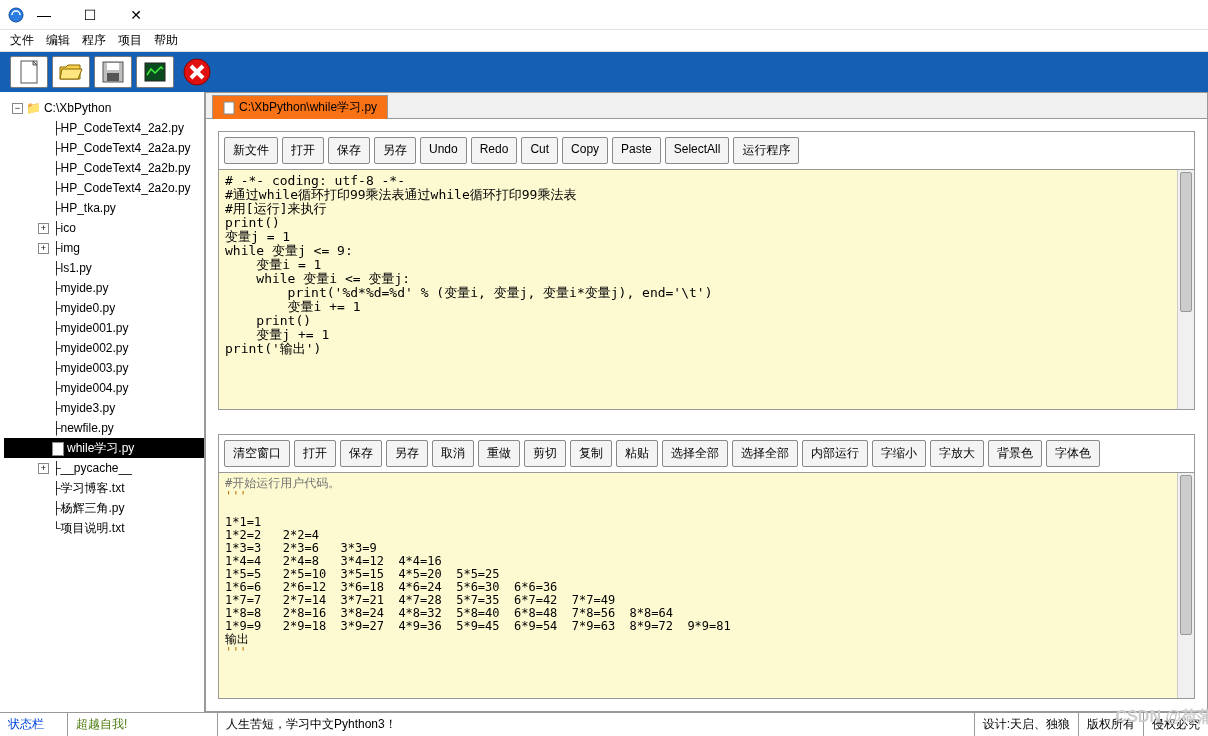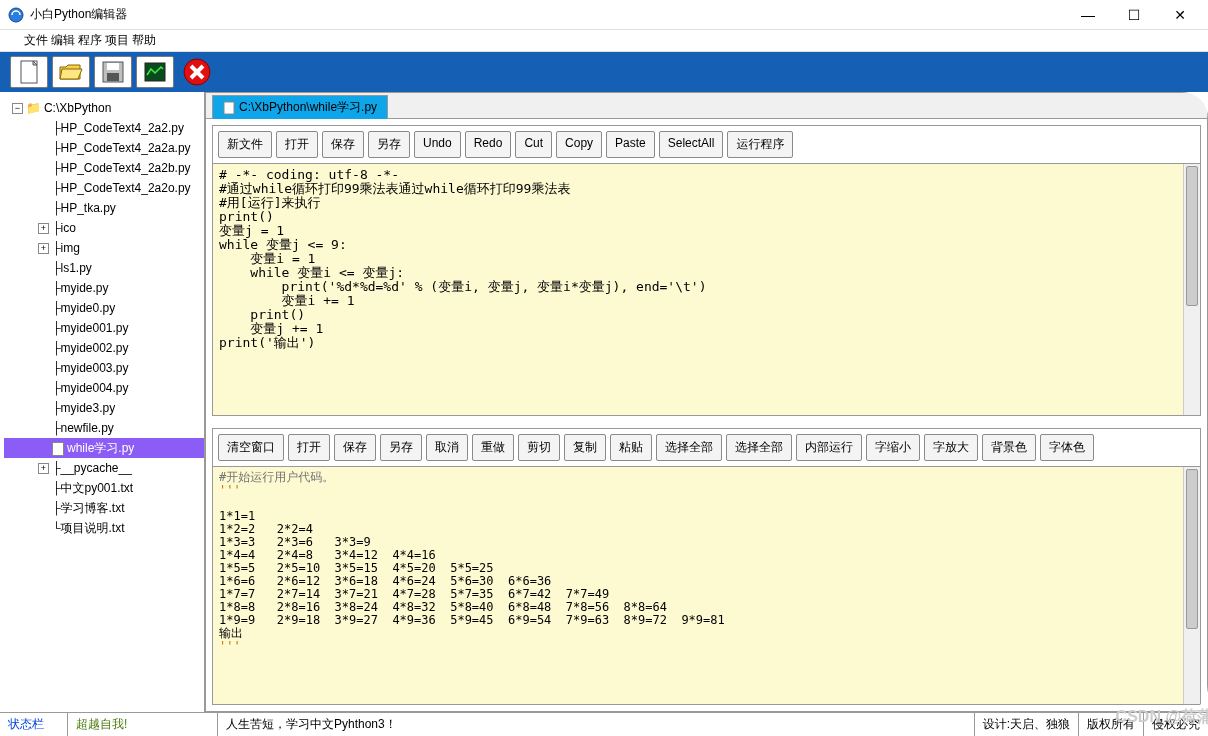--- a/index.html
+++ b/index.html
@@ -2,41 +2,41 @@
 <html><head>
 <meta charset="utf-8">
 <style>
 * { box-sizing: border-box; margin: 0; padding: 0; }
 body { font-family: "Microsoft YaHei", Tahoma, sans-serif; font-size: 12px; background: #fff; width: 1208px; height: 736px; overflow: hidden; display: flex; flex-direction: column; }
 .titlebar { height: 30px; background: #fff; display: flex; align-items: center; padding: 0 8px; border-bottom: 1px solid #e0e0e0; }
 .titlebar .app-icon { width: 16px; height: 16px; margin-right: 6px; }
 .titlebar .title { flex: 1; font-size: 12px; }
 .titlebar .winbtns { display: flex; gap: 18px; padding-right: 6px; }
 .titlebar .winbtn { width: 28px; text-align: center; font-size: 14px; cursor: pointer; }
-.menubar { height: 22px; display: flex; align-items: center; padding: 0 24px; gap: 3px; border-bottom: 1px solid #e0e0e0; font-size: 12px; }
+.menubar { height: 22px; display: flex; align-items: center; padding: 0 10px; gap: 12px; border-bottom: 1px solid #e0e0e0; font-size: 12px; }
 .menubar span { cursor: pointer; }
 .toolbar-blue { background: #1560b5; height: 40px; display: flex; align-items: center; padding: 0 10px; gap: 4px; }
 .tbtn { width: 38px; height: 32px; background: #fff; border: 1px solid #7a7a7a; display: flex; align-items: center; justify-content: center; border-radius: 2px; cursor: pointer; }
-.main { flex: 1; display: flex; overflow: hidden; border-radius: 26px; }
+.main { flex: 1; display: flex; overflow: hidden; }
 .tree-pane { width: 205px; border-right: 1px solid #999; display: flex; flex-direction: column; overflow: hidden; }
 .tree-body { flex: 1; overflow: auto; padding: 6px 0 6px 4px; }
 .tree-body::-webkit-scrollbar { height: 16px; width: 16px; }
 .tree-body::-webkit-scrollbar-thumb { background: #ccc; border: 1px solid #999; }
 .tree-body::-webkit-scrollbar-track { background: #f0f0f0; }
 .tree-row { white-space: nowrap; height: 20px; line-height: 20px; cursor: pointer; padding-left: 8px; }
-.tree-row.sel { background: #8b5cf6; color: #fff; }
+.tree-row.sel { background: #000000; color: #fff; }
 .tree-indent { display: inline-block; }
 .exp { display: inline-block; width: 11px; height: 11px; border: 1px solid #888; text-align: center; line-height: 9px; font-size: 9px; margin-right: 3px; vertical-align: middle; background: #fff; color: #000; }
 .noexp { display: inline-block; width: 14px; }
 .folder-icon { color: #d8a400; margin-right: 3px; }
 .file-icon { display: inline-block; width: 12px; height: 14px; border: 1px solid #888; background: #fff; margin-right: 3px; vertical-align: middle; }
 .right-pane { flex: 1; display: flex; flex-direction: column; overflow: hidden; border: 1px solid #999; margin: 0; }
 .tab-row { height: 26px; display: flex; align-items: flex-end; padding-left: 6px; background: #f0f0f0; border-bottom: 1px solid #999; }
-.tab { background: #0ea5e9; border: 1px solid #999; border-bottom: none; padding: 3px 10px; font-size: 12px; display: flex; align-items: center; gap: 4px; position: relative; top: 1px; }
-.panel { border: 1px solid #999; margin: 6px; display: flex; flex-direction: column; overflow: hidden; }
+.tab { background: #f97316; border: 1px solid #999; border-bottom: none; padding: 3px 10px; font-size: 12px; display: flex; align-items: center; gap: 4px; position: relative; top: 1px; }
+.panel { border: 1px solid #999; margin: 12px; display: flex; flex-direction: column; overflow: hidden; }
 .panel.editor { flex: 1.05; }
 .panel.output { flex: 1; }
 .btn-row { padding: 5px; display: flex; gap: 4px; flex-wrap: wrap; background: #fff; }
 .btn { border: 1px solid #8a8a8a; background: #f4f4f4; padding: 4px 8px; font-size: 12px; border-radius: 2px; cursor: pointer; }
 .code-area { flex: 1; background: #fdfad2; padding: 4px 6px; font-family: SimSun, Consolas, monospace; font-size: 13px; line-height: 14px; white-space: pre; overflow: auto; color: #000; position: relative; border-top: 1px solid #999; }
 .code-area.output-area { font-size: 12px; line-height: 13px; }
 .code-area .blue { color: #737373; }
 .code-area .orange { color: #c07000; }
 .scroll-v { position: absolute; right: 0; top: 0; bottom: 0; width: 17px; background: #f0f0f0; border-left: 1px solid #ccc; }
 .scroll-v .thumb { position: absolute; left: 2px; right: 2px; background: #ccc; border: 1px solid #999; border-radius: 2px; }
@@ -51,21 +51,20 @@
 </head>
 <body>
 
 <div class="titlebar">
   <span class="app-icon">
     <svg width="16" height="16">
         <circle cx="8" cy="8" r="7" fill="#2b7de0" stroke="#0a4a9c"></circle>
         <path d="M4 8 A4 4 0 0 1 12 8" stroke="#fff" fill="none" stroke-width="1.5"></path>
       </svg>
   </span>
-  <span class="title">小白Python编辑器</span>
   <div class="winbtns">
     <span class="winbtn">—</span>
     <span class="winbtn">☐</span>
     <span class="winbtn">✕</span>
   </div>
 </div>
 
 <div class="menubar">
   <span>文件</span>
   <span>编辑</span>
@@ -127,22 +126,22 @@
         <div class="tree-row"><span class="tree-indent" style="width: 26px;"></span><span class="noexp"></span><span>├myide.py</span></div>
         <div class="tree-row"><span class="tree-indent" style="width: 26px;"></span><span class="noexp"></span><span>├myide0.py</span></div>
         <div class="tree-row"><span class="tree-indent" style="width: 26px;"></span><span class="noexp"></span><span>├myide001.py</span></div>
         <div class="tree-row"><span class="tree-indent" style="width: 26px;"></span><span class="noexp"></span><span>├myide002.py</span></div>
         <div class="tree-row"><span class="tree-indent" style="width: 26px;"></span><span class="noexp"></span><span>├myide003.py</span></div>
         <div class="tree-row"><span class="tree-indent" style="width: 26px;"></span><span class="noexp"></span><span>├myide004.py</span></div>
         <div class="tree-row"><span class="tree-indent" style="width: 26px;"></span><span class="noexp"></span><span>├myide3.py</span></div>
         <div class="tree-row"><span class="tree-indent" style="width: 26px;"></span><span class="noexp"></span><span>├newfile.py</span></div>
         <div class="tree-row sel"><span class="tree-indent" style="width: 26px;"></span><span class="noexp"></span><span class="file-icon"></span><span>while学习.py</span></div>
         <div class="tree-row"><span class="tree-indent" style="width: 26px;"></span><span class="exp">+</span><span>├__pycache__</span></div>
-        <div class="tree-row"><span class="tree-indent" style="width: 26px;"></span><span class="noexp"></span><span>├中文py001.txt</span></div>
         <div class="tree-row"><span class="tree-indent" style="width: 26px;"></span><span class="noexp"></span><span>├学习博客.txt</span></div>
+        <div class="tree-row"><span class="tree-indent" style="width: 26px;"></span><span class="noexp"></span><span>├杨辉三角.py</span></div>
         <div class="tree-row"><span class="tree-indent" style="width: 26px;"></span><span class="noexp"></span><span>└项目说明.txt</span></div>
       </div>
   </div>
 
   <div class="right-pane">
     <div class="tab-row">
       <div class="tab">
         <span>
             <svg width="12" height="14">
               <rect x="1" y="1" width="10" height="12" fill="#fff" stroke="#888"></rect>

